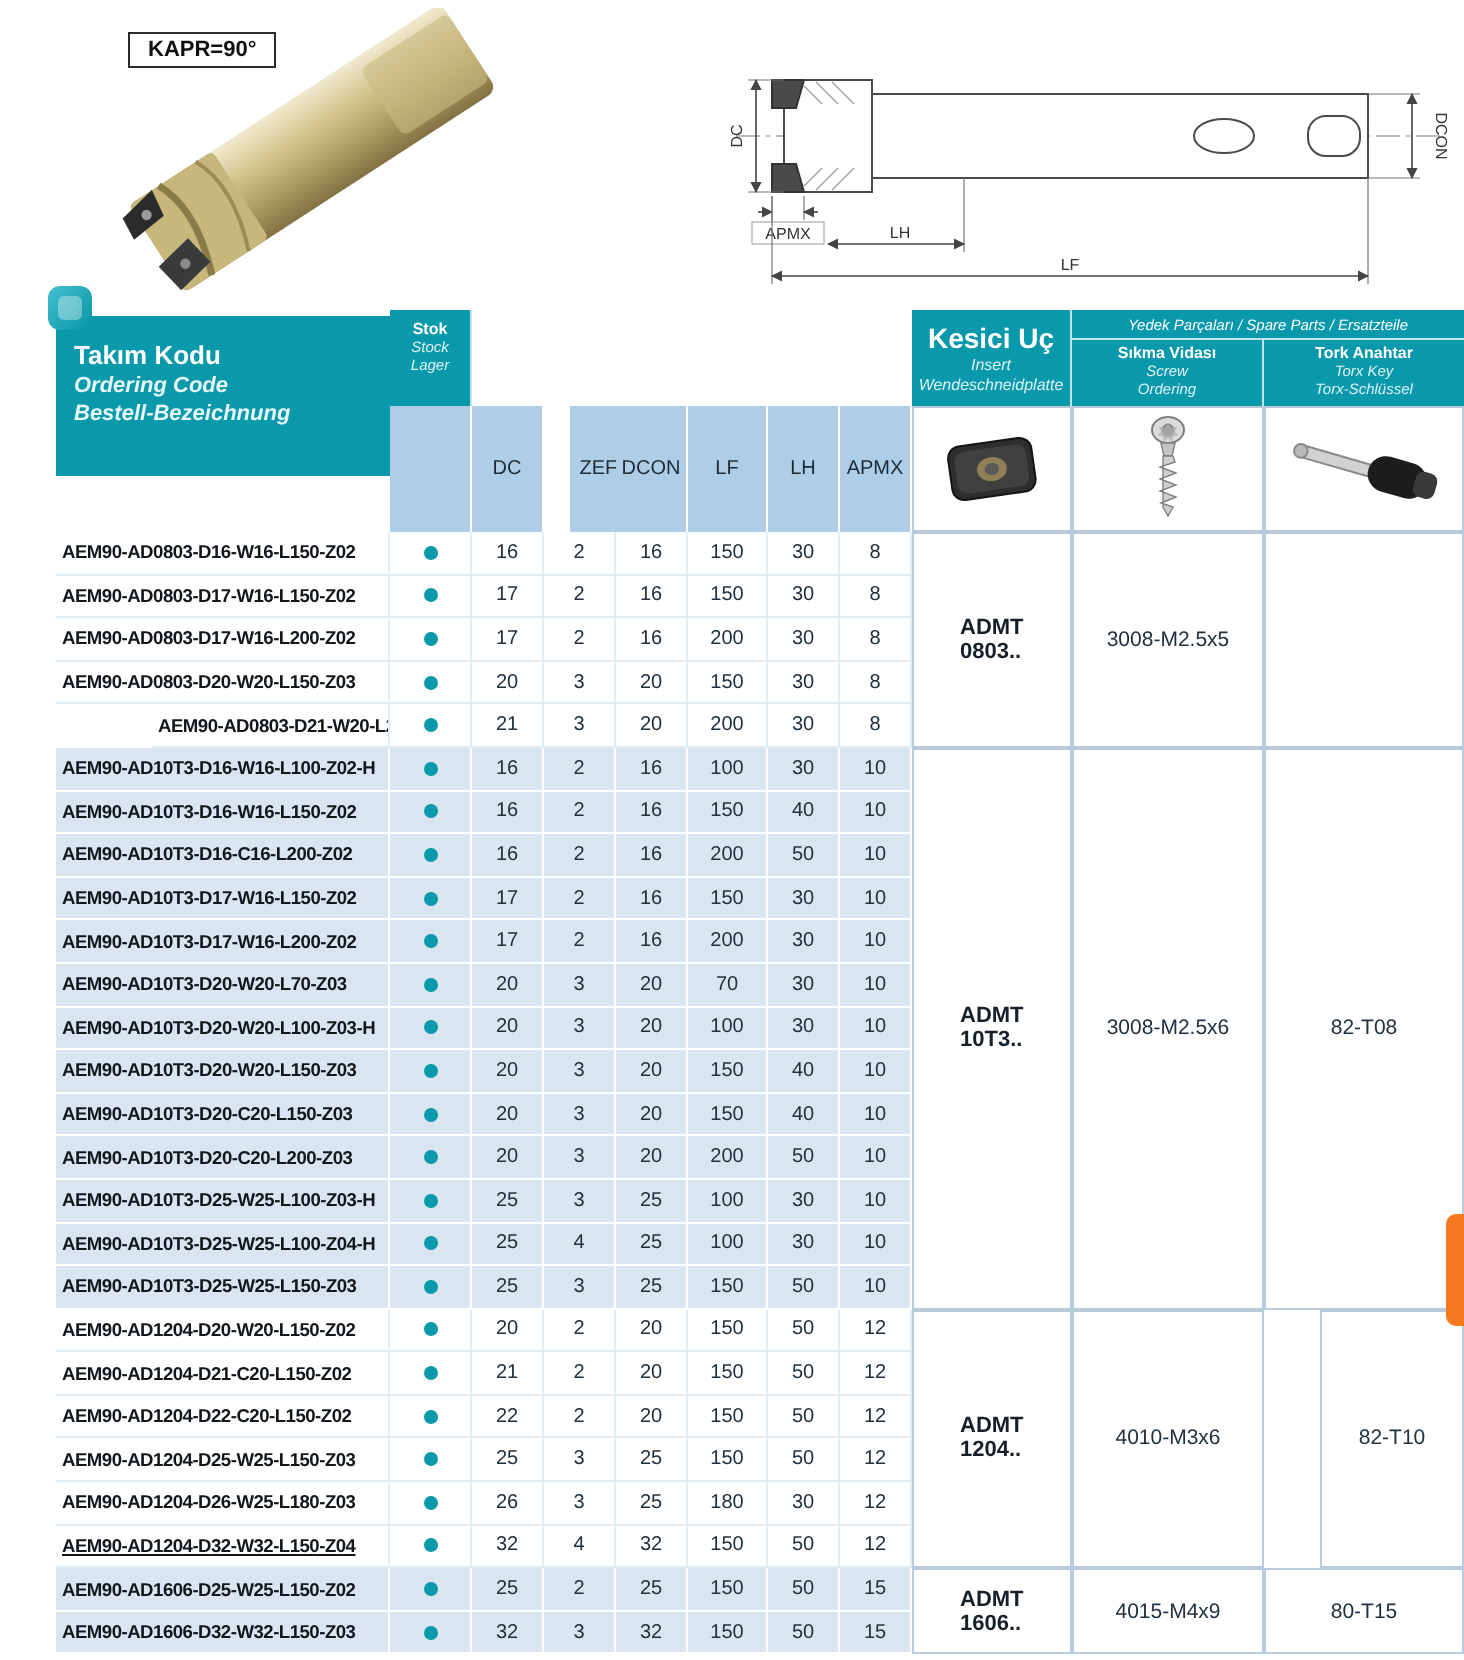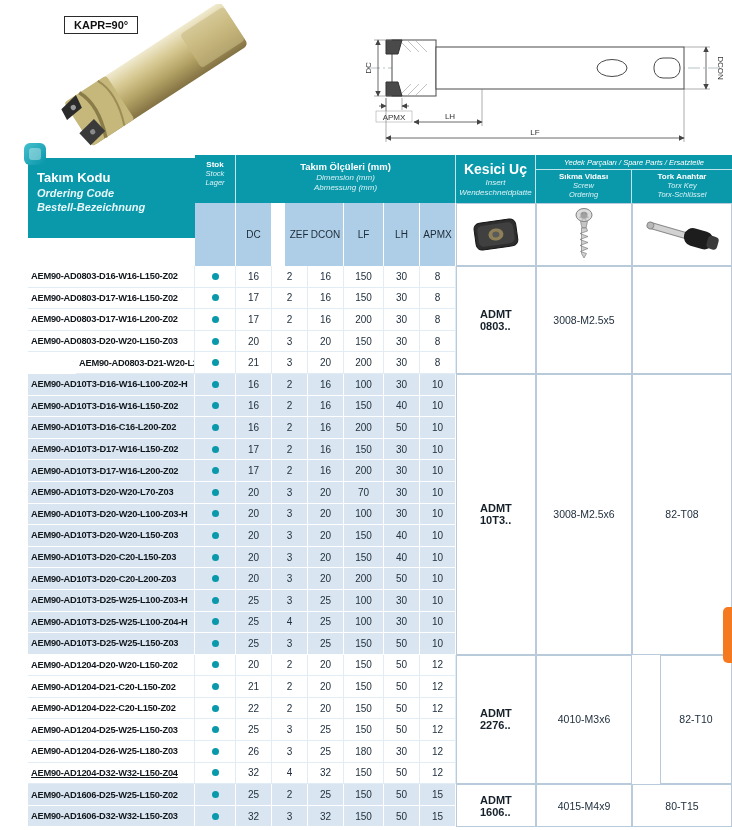--- a/index.html
+++ b/index.html
@@ -157,25 +157,20 @@
         <div class="t2">Bestell-Bezeichnung</div>
       </div>
     </div>
 
     <div class="hc h-stok teal wsep">
       <div class="t1">Stok</div>
       <div class="t2">Stock</div>
       <div class="t2">Lager</div>
     </div>
 
-    <div class="hc h-dims teal wsep">
-      <div class="t1">Takım Ölçüleri (mm)</div>
-      <div class="t2">Dimension (mm)</div>
-      <div class="t2">Abmessung (mm)</div>
-    </div>
 
     <div class="hc h-insert teal wsep">
       <div class="t1">Kesici Uç</div>
       <div class="t2">Insert</div>
       <div class="t2">Wendeschneidplatte</div>
     </div>
 
     <div class="hc h-spare-strip teal">Yedek Parçaları / Spare Parts / Ersatzteile</div>
 
     <div class="hc h-screw h-sub teal wsep">
@@ -469,21 +464,21 @@
       <div class="cell c-code plain" style="grid-area: 24 / 1; text-decoration: underline;">AEM90-AD1204-D32-W32-L150-Z04</div>
       <div class="cell c-num plain" style="grid-area: 24 / 2;">
         <span class="dot"></span>
       </div>
       <div class="cell c-num plain" style="grid-area: 24 / 3;">32</div>
       <div class="cell c-num plain" style="grid-area: 24 / 4;">4</div>
       <div class="cell c-num plain" style="grid-area: 24 / 5;">32</div>
       <div class="cell c-num plain" style="grid-area: 24 / 6;">150</div>
       <div class="cell c-num plain" style="grid-area: 24 / 7;">50</div>
       <div class="cell c-num plain" style="grid-area: 24 / 8;">12</div>
-      <div class="gcell g-insert" style="grid-area: 19 / 9 / span 6;">ADMT 2276..</div>
+      <div class="gcell g-insert" style="grid-area: 19 / 9 / span 6;">ADMT 1204..</div>
       <div class="gcell g-screw" style="grid-area: 19 / 10 / span 6;">4010-M3x6</div>
       <div class="gcell g-torx" style="grid-area: 19 / 11 / span 6; margin-left: 28px;">82-T10</div>
       <div class="cell c-code band" style="grid-area: 25 / 1;">AEM90-AD1606-D25-W25-L150-Z02</div>
       <div class="cell c-num band" style="grid-area: 25 / 2;">
         <span class="dot"></span>
       </div>
       <div class="cell c-num band" style="grid-area: 25 / 3;">25</div>
       <div class="cell c-num band" style="grid-area: 25 / 4;">2</div>
       <div class="cell c-num band" style="grid-area: 25 / 5;">25</div>
       <div class="cell c-num band" style="grid-area: 25 / 6;">150</div>

